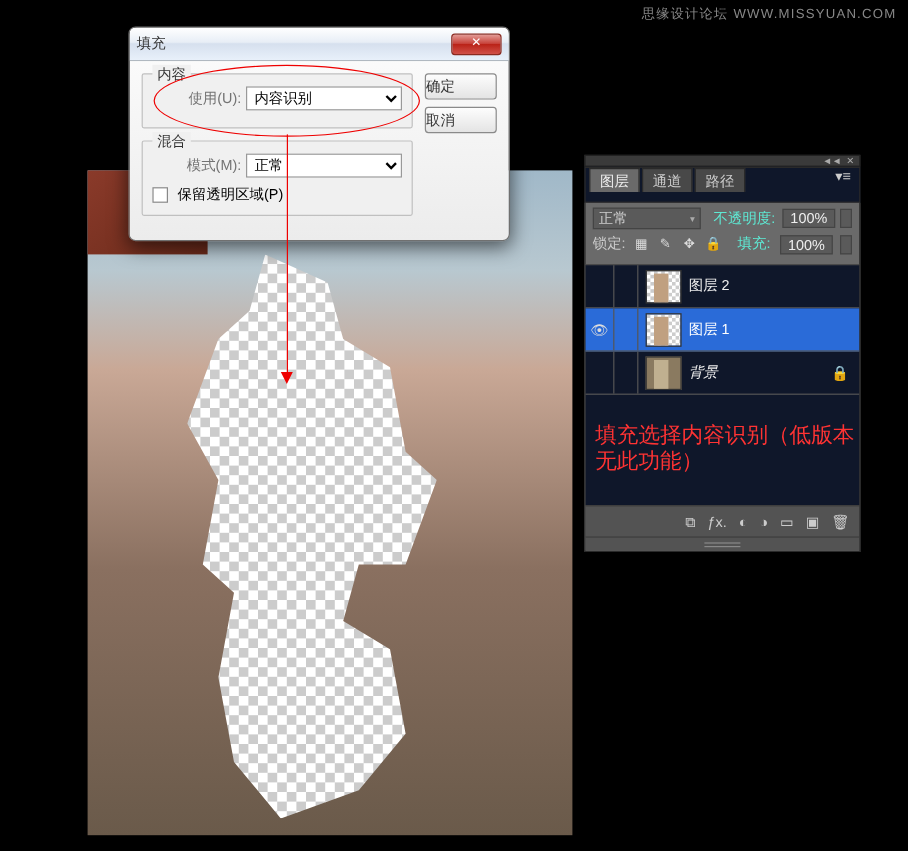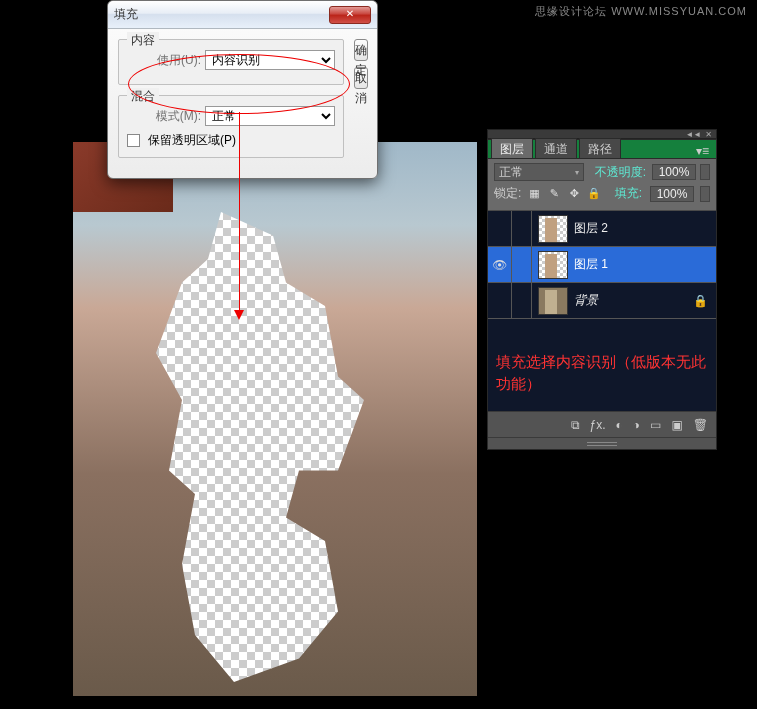--- a/index.html
+++ b/index.html
@@ -6,21 +6,21 @@
 body{background:#000;width:757px;height:709px;position:relative;overflow:hidden}
 .watermark{position:absolute;top:4px;right:10px;color:#aaa;font-size:12px;letter-spacing:1px}
 .watermark span{color:#888;font-size:11px}
 
 
 .canvas{position:absolute;left:73px;top:142px;width:404px;height:554px;background:linear-gradient(180deg,#a0b8c8 0%,#b8c8d0 15%,#c9a896 30%,#8a7060 60%,#6a5a4a 100%)}
 .checker{position:absolute;left:70px;top:70px;width:260px;height:470px;background:repeating-conic-gradient(#fff 0 25%,#ccc 0 50%) 0 0/16px 16px;clip-path:polygon(30% 0,50% 5%,55% 15%,70% 20%,75% 35%,85% 40%,75% 55%,60% 55%,55% 65%,70% 70%,75% 85%,60% 95%,35% 100%,20% 90%,15% 75%,20% 60%,10% 55%,15% 40%,5% 30%,15% 15%,25% 10%)}
 .roof{position:absolute;left:0;top:0;width:100px;height:70px;background:linear-gradient(140deg,#8a3a2a,#6a2a1a)}
 
 
-.dialog{position:absolute;left:107px;top:0;width:271px;background:linear-gradient(180deg,#fdfdfd,#ececec);border:1px solid #707070;border-radius:6px;box-shadow:0 4px 16px rgba(0,0,0,.6)}
+.dialog{position:absolute;left:107px;top:22px;width:318px;background:linear-gradient(180deg,#fdfdfd,#ececec);border:1px solid #707070;border-radius:6px;box-shadow:0 4px 16px rgba(0,0,0,.6)}
 .titlebar{height:28px;background:linear-gradient(180deg,#fff 0,#e8eef6 45%,#d6e0ee 50%,#e8f0fa 100%);border-bottom:1px solid #b0b8c0;border-radius:6px 6px 0 0;display:flex;align-items:center;padding:0 6px}
 .titlebar .t{flex:1;color:#333}
 .close-btn{width:42px;height:18px;background:linear-gradient(180deg,#e29a95,#c8443c 45%,#ba2318 50%,#d05048);border:1px solid #8a2a20;border-radius:3px;color:#fff;text-align:center;line-height:14px;font-size:10px}
 .dlg-body{padding:10px;display:flex;gap:10px}
 .dlg-left{flex:1}
 .dlg-right{width:76px}
 .fieldset{border:1px solid #c0c0c0;border-radius:2px;padding:10px 8px 8px;margin-bottom:10px;position:relative;background:#f0f0f0}
 .fieldset .legend{position:absolute;top:-8px;left:8px;background:#f0f0f0;padding:0 4px;color:#333}
 .row{display:flex;align-items:center;margin-bottom:6px;gap:4px}
 .lbl{width:74px;text-align:right;color:#737373}
@@ -34,21 +34,21 @@
 .btn{height:22px;border:1px solid #8a8a8a;border-radius:3px;background:linear-gradient(180deg,#fdfdfd,#e4e4e4);text-align:left;line-height:20px;margin-bottom:6px;color:#333}
 
 .ellipse{position:absolute;left:128px;top:54px;width:222px;height:60px;border:1px solid #e00;border-radius:50%;pointer-events:none}
 .arrow-line{position:absolute;left:239px;top:112px;width:1px;height:202px;background:#e00}
 .arrow-head{position:absolute;left:234px;top:310px;width:0;height:0;border-left:5px solid transparent;border-right:5px solid transparent;border-top:10px solid #e00}
 
 
 .panel-wrap{position:absolute;left:487px;top:129px;width:230px}
 .panel-collapse{height:10px;background:#3a3a3a;border:1px solid #222;display:flex;justify-content:flex-end;align-items:center;padding:0 4px}
 .panel-collapse .ico{color:#aaa;font-size:8px;margin-left:4px}
-.tabs{height:20px;background:#15803d;border:1px solid #2a2a2a;display:flex;align-items:flex-end;padding:0 3px}
+.tabs{height:30px;background:#0f172a;border:1px solid #2a2a2a;display:flex;padding:0 3px}
 .tab{height:20px;padding:0 8px;line-height:20px;color:#ccc;border:1px solid #2a2a2a;border-bottom:none;background:#484848;margin-right:2px}
 .tab.active{background:#6a6a6a;color:#eee}
 .tabs .menu{margin-left:auto;color:#ccc;padding:0 4px}
 .panel{background:#6a6a6a;border:1px solid #2a2a2a;border-top:none;padding-bottom:0}
 .opts{padding:4px 6px;border-bottom:1px solid #4a4a4a}
 .opts .row{margin-bottom:4px}
 .sel-s{width:90px;height:18px;background:#5a5a5a;border:1px solid #444;color:#ccc;padding:0 4px;display:inline-flex;align-items:center;justify-content:space-between}
 .sel-s .dd{font-size:8px;color:#aaa}
 .opts .lbl2{color:#5eead4;margin-left:auto;margin-right:2px}
 .pct{width:44px;height:16px;background:#5a5a5a;border:1px solid #444;color:#eee;text-align:center;line-height:14px;display:inline-block}
@@ -63,21 +63,21 @@
 .thumb{width:30px;height:28px;margin:0 6px;background:repeating-conic-gradient(#fff 0 25%,#ccc 0 50%) 0 0/6px 6px;border:1px solid #333;position:relative}
 .thumb .fg{position:absolute;left:6px;top:2px;width:12px;height:24px;background:#c0a080}
 .lname{color:#eee}
 .layer.selected .lname{color:#fff}
 .lock-ind{margin-left:auto;margin-right:8px;color:#ddd}
 .panel-foot{height:26px;background:#535353;border-top:1px solid #3a3a3a;display:flex;align-items:center;justify-content:flex-end;gap:10px;padding:0 8px;color:#ccc}
 .panel-foot span{font-size:12px}
 .resize{height:12px;background:#535353;border-top:1px solid #3a3a3a;display:flex;justify-content:center;align-items:center}
 .resize .grip{width:30px;height:4px;border-top:1px solid #888;border-bottom:1px solid #888}
 
-.annotation{position:absolute;left:496px;top:351px;color:#f33;font-size:15px;line-height:22px;width:220px}
+.annotation{position:absolute;left:496px;top:351px;color:#f33;font-size:18px;line-height:22px;width:220px}
 </style>
 </head>
 <body>
 
 <div class="watermark">
   <span>思缘设计论坛</span>&nbsp;<span>WWW.MISSYUAN.COM</span>
 </div>
 
 <div class="canvas">
   <div class="roof"></div>

